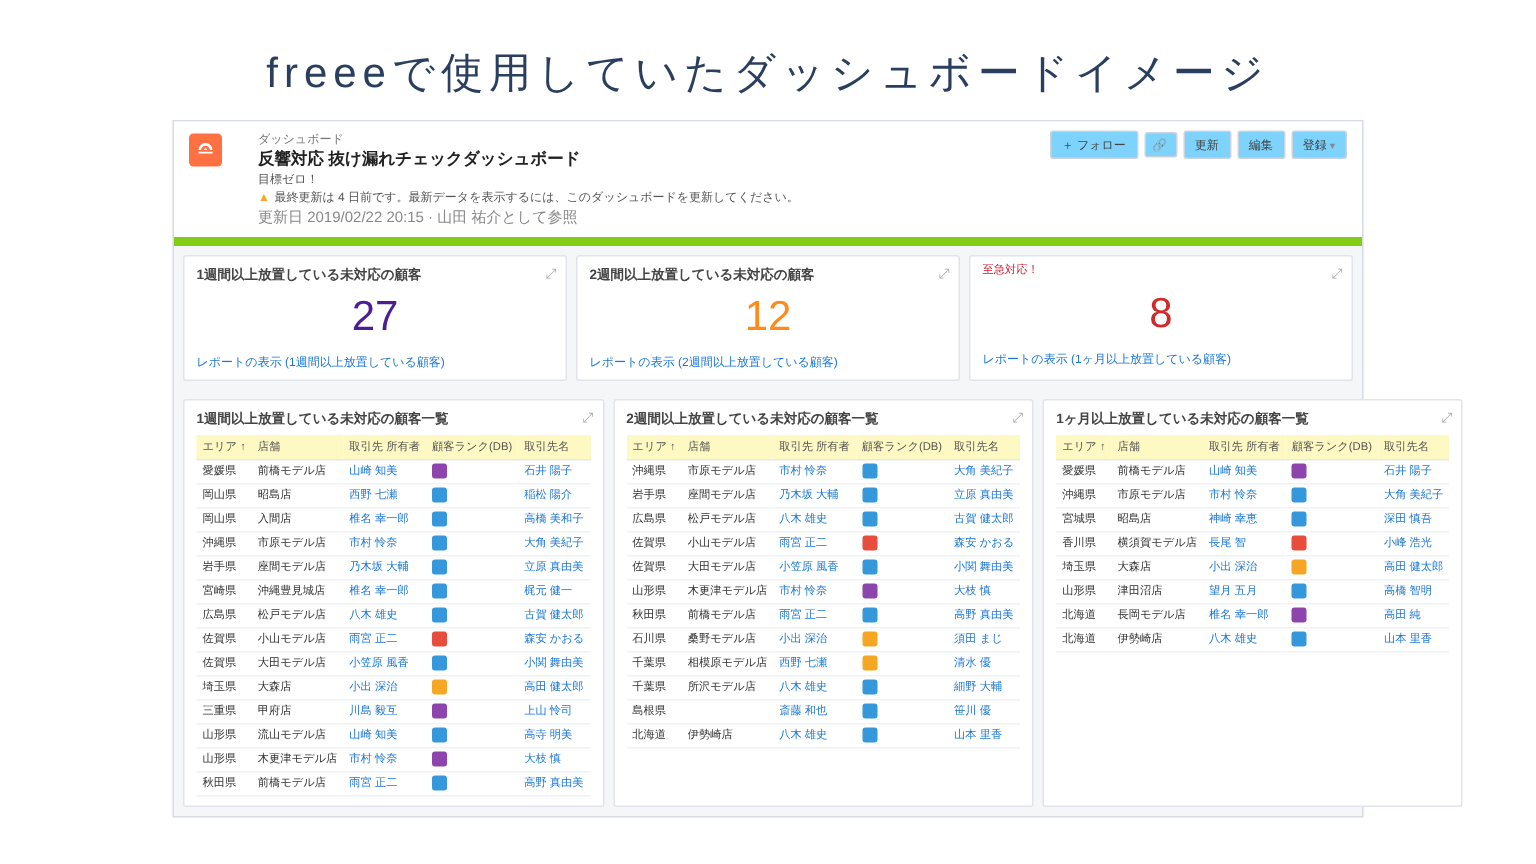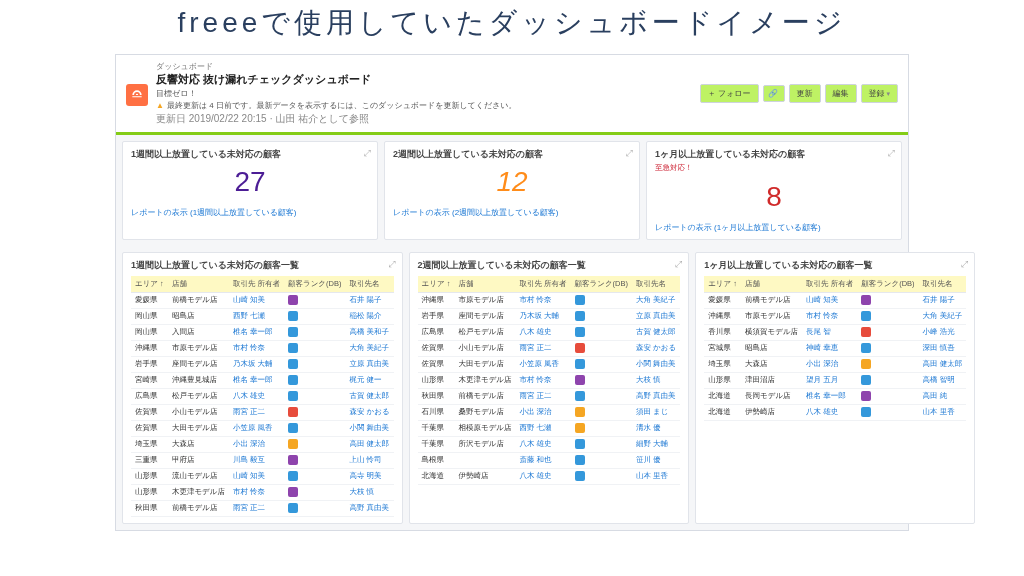--- a/index.html
+++ b/index.html
@@ -1,40 +1,40 @@
 <!DOCTYPE html>
 <html><head>
 <meta charset="utf-8">
 <style>
   * { box-sizing: border-box; margin: 0; padding: 0; }
   body { font-family: "Helvetica Neue", Arial, sans-serif; background: #fff; width: 1024px; height: 576px; overflow: hidden; }
-  .page-title { text-align: center; font-size: 28px; color: #2a3f5f; letter-spacing: 4px; padding: 4px 0 12px; font-weight: 400; }
+  .page-title { text-align: center; font-size: 28px; color: #2a3f5f; letter-spacing: 4px; padding: 30px 0 12px; font-weight: 400; }
   .dashboard-frame { margin: 0 115px 0 115px; border: 1px solid #d7dbe3; background: #f5f6f8; font-size: 9px; color: #333; }
-  .db-header { background: #fff; border-bottom: 3px solid #84cc16; padding: 6px 10px; display: flex; align-items: center; gap: 8px; }
+  .db-header { background: #fff; border-bottom: 6px solid #84cc16; padding: 6px 10px; display: flex; align-items: flex-start; gap: 24px; }
   .db-icon { width: 22px; height: 22px; background: #ff7043; border-radius: 3px; display: flex; align-items: center; justify-content: center; flex-shrink: 0; margin-top: 2px; }
   .db-icon svg { width: 14px; height: 14px; fill: #fff; }
   .db-header-text { flex: 1; }
   .db-breadcrumb { font-size: 8px; color: #777; }
   .db-title { font-size: 11px; font-weight: 700; color: #222; }
   .db-subtitle { font-size: 8px; color: #555; margin-top: 1px; }
   .db-warn { font-size: 8px; color: #555; display: flex; align-items: center; gap: 3px; margin-top: 1px; }
   .db-warn .tri { color: #f5a623; font-size: 8px; }
   .db-meta { font-size: 10px; color: #888; margin-top: 1px; }
   .db-actions { display: flex; gap: 4px; align-items: center; }
-  .db-btn { border: 1px solid #cdd3de; background: #bef264; color: #444; font-size: 8px; padding: 3px 7px; border-radius: 2px; cursor: pointer; }
+  .db-btn { border: 1px solid #cdd3de; background: #7dd3fc; color: #444; font-size: 8px; padding: 3px 7px; border-radius: 2px; cursor: pointer; }
   .db-btn.icon-only { padding: 3px 5px; }
   .db-btn.drop::after { content: " ▾"; font-size: 7px; color: #888; }
   .grid { display: grid; grid-template-columns: 1fr 1fr 1fr; gap: 6px; padding: 6px; }
   .card { background: #fff; border: 1px solid #e1e4ea; border-radius: 2px; padding: 6px 8px; position: relative; }
   .card-title { font-size: 9px; color: #444; font-weight: 600; margin-bottom: 4px; }
   .card-sub { font-size: 7.5px; color: #c23; margin-top: -2px; margin-bottom: 7px; display: block; }
   .expand { position: absolute; top: 6px; right: 6px; color: #aaa; font-size: 9px; cursor: pointer; }
   .metric { font-size: 28px; font-weight: 400; text-align: center; line-height: 1.2; margin: 2px 0 6px; }
   .metric.blue { color: #4c1d95; }
-  .metric.orange { color: #ff8c1a; font-style: italic; }
+  .metric.orange { color: #ff8c1a; }
   .metric.red { color: #d02a2a; }
   .card-link { font-size: 8px; color: #1b77d3; cursor: pointer; display: inline-block; margin-top: 2px; }
   .tbl { width: 100%; border-collapse: collapse; font-size: 7.5px; margin-top: 4px; }
   .tbl th { background: #fef9c3; color: #555; text-align: left; padding: 3px 4px; border-bottom: 1px solid #e5e8ee; font-weight: 500; white-space: nowrap; }
   .tbl td { padding: 2.5px 4px; border-bottom: 1px solid #f0f2f5; white-space: nowrap; }
   .tbl td:nth-child(3), .tbl td:nth-child(5) { color: #1b77d3; }
   .rank { display: inline-block; width: 10px; height: 10px; border-radius: 2px; vertical-align: middle; }
   .rank.A { background: #e74c3c; } 
   .rank.B { background: #f5a623; } 
   .rank.C { background: #3498db; } 
@@ -68,21 +68,21 @@
       <button class="db-btn icon-only">🔗</button>
       <button class="db-btn">更新</button>
       <button class="db-btn">編集</button>
       <button class="db-btn drop">登録</button>
     </div>
   </div>
 
   <div class="grid" id="metric-grid">
       <div class="card"><div class="card-title">1週間以上放置している未対応の顧客</div><span class="expand">⤢</span><div class="metric blue">27</div><span class="card-link">レポートの表示 (1週間以上放置している顧客)</span></div>
       <div class="card"><div class="card-title">2週間以上放置している未対応の顧客</div><span class="expand">⤢</span><div class="metric orange">12</div><span class="card-link">レポートの表示 (2週間以上放置している顧客)</span></div>
-      <div class="card"><div class="card-title">1ヶ月以上放置している未対応の顧客</div><span class="card-sub">至急対応！</span><span class="expand">⤢</span><div class="metric red">8</div><span class="card-link">レポートの表示 (1ヶ月以上放置している顧客)</span></div>
+      <div class="card"><span class="card-sub">至急対応！</span><span class="expand">⤢</span><div class="metric red">8</div><span class="card-link">レポートの表示 (1ヶ月以上放置している顧客)</span></div>
     </div>
   <div class="grid" id="table-grid">
       <div class="card">
         <div class="card-title">1週間以上放置している未対応の顧客一覧</div>
         <span class="expand">⤢</span>
         <table class="tbl">
           <thead>
             <tr>
               <th>エリア ↑</th>
               <th>店舗</th>
@@ -316,34 +316,34 @@
               <td>石井 陽子</td>
             </tr>
             <tr>
               <td>沖縄県</td>
               <td>市原モデル店</td>
               <td>市村 怜奈</td>
               <td><span class="rank C"></span></td>
               <td>大角 美紀子</td>
             </tr>
             <tr>
+              <td>宮城県</td>
+              <td>昭島店</td>
+              <td>神崎 幸恵</td>
+              <td><span class="rank C"></span></td>
+              <td>深田 慎吾</td>
+            </tr>
+            <tr>
               <td>香川県</td>
               <td>横須賀モデル店</td>
               <td>長尾 智</td>
               <td><span class="rank A"></span></td>
               <td>小峰 浩光</td>
             </tr>
             <tr>
-              <td>宮城県</td>
-              <td>昭島店</td>
-              <td>神崎 幸恵</td>
-              <td><span class="rank C"></span></td>
-              <td>深田 慎吾</td>
-            </tr>
-            <tr>
               <td>埼玉県</td>
               <td>大森店</td>
               <td>小出 深治</td>
               <td><span class="rank B"></span></td>
               <td>高田 健太郎</td>
             </tr>
             <tr>
               <td>山形県</td>
               <td>津田沼店</td>
               <td>望月 五月</td>

